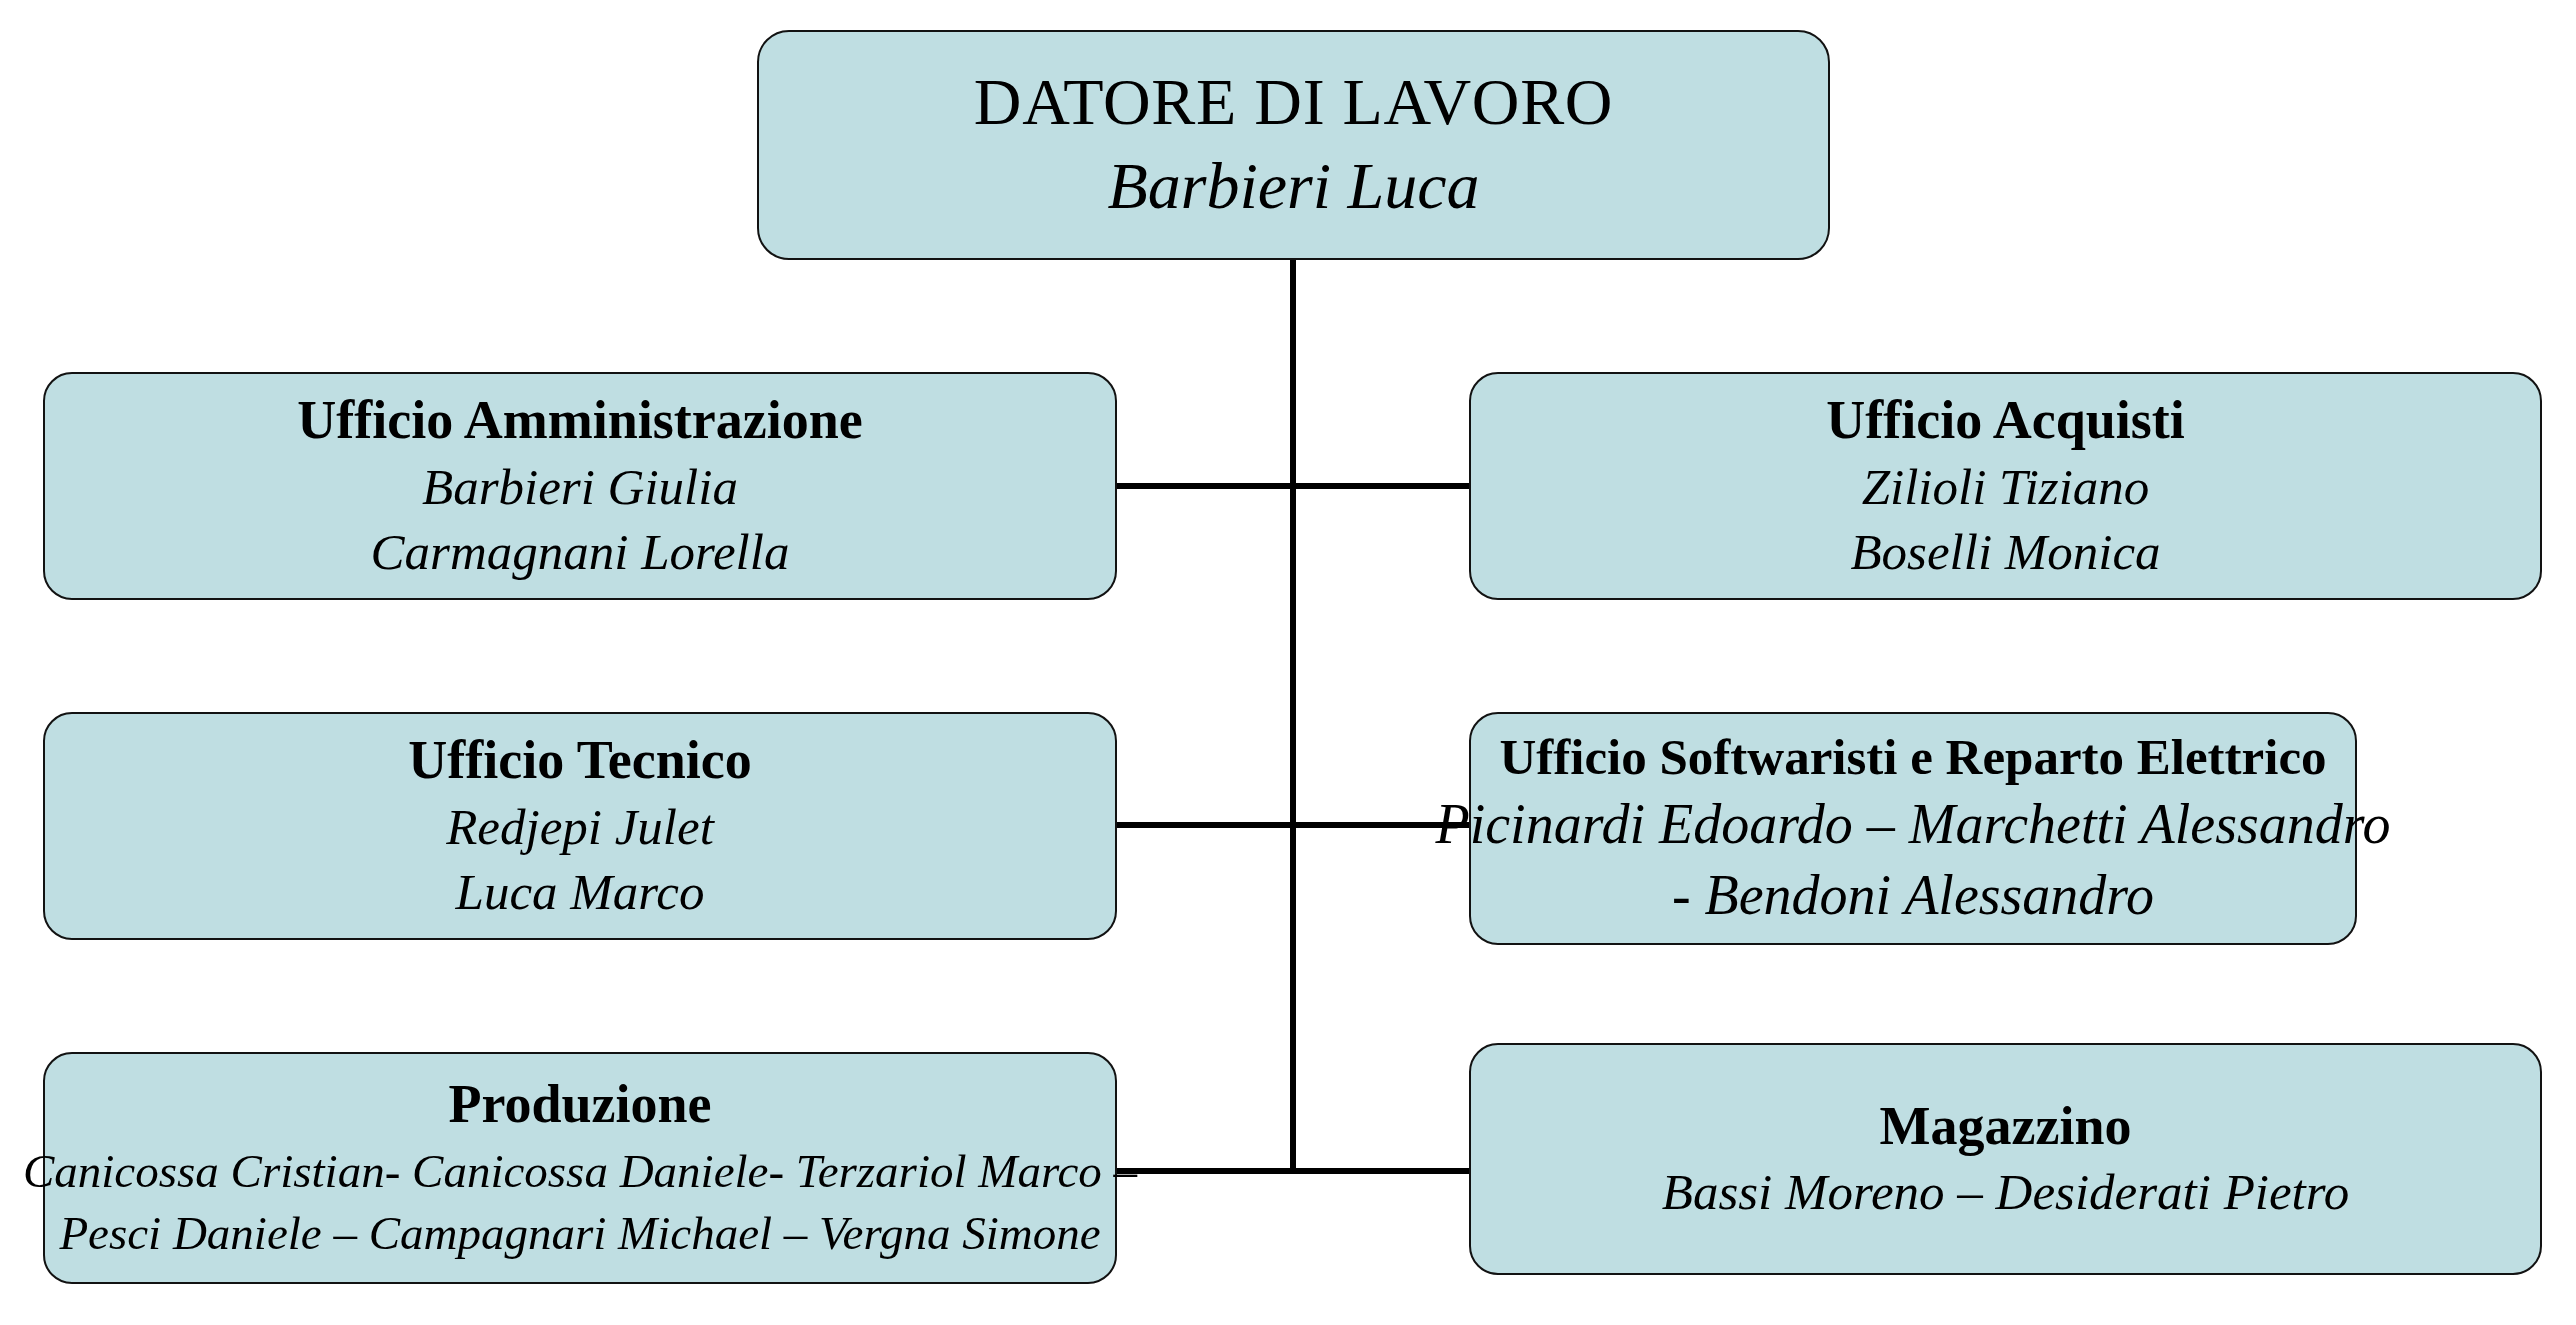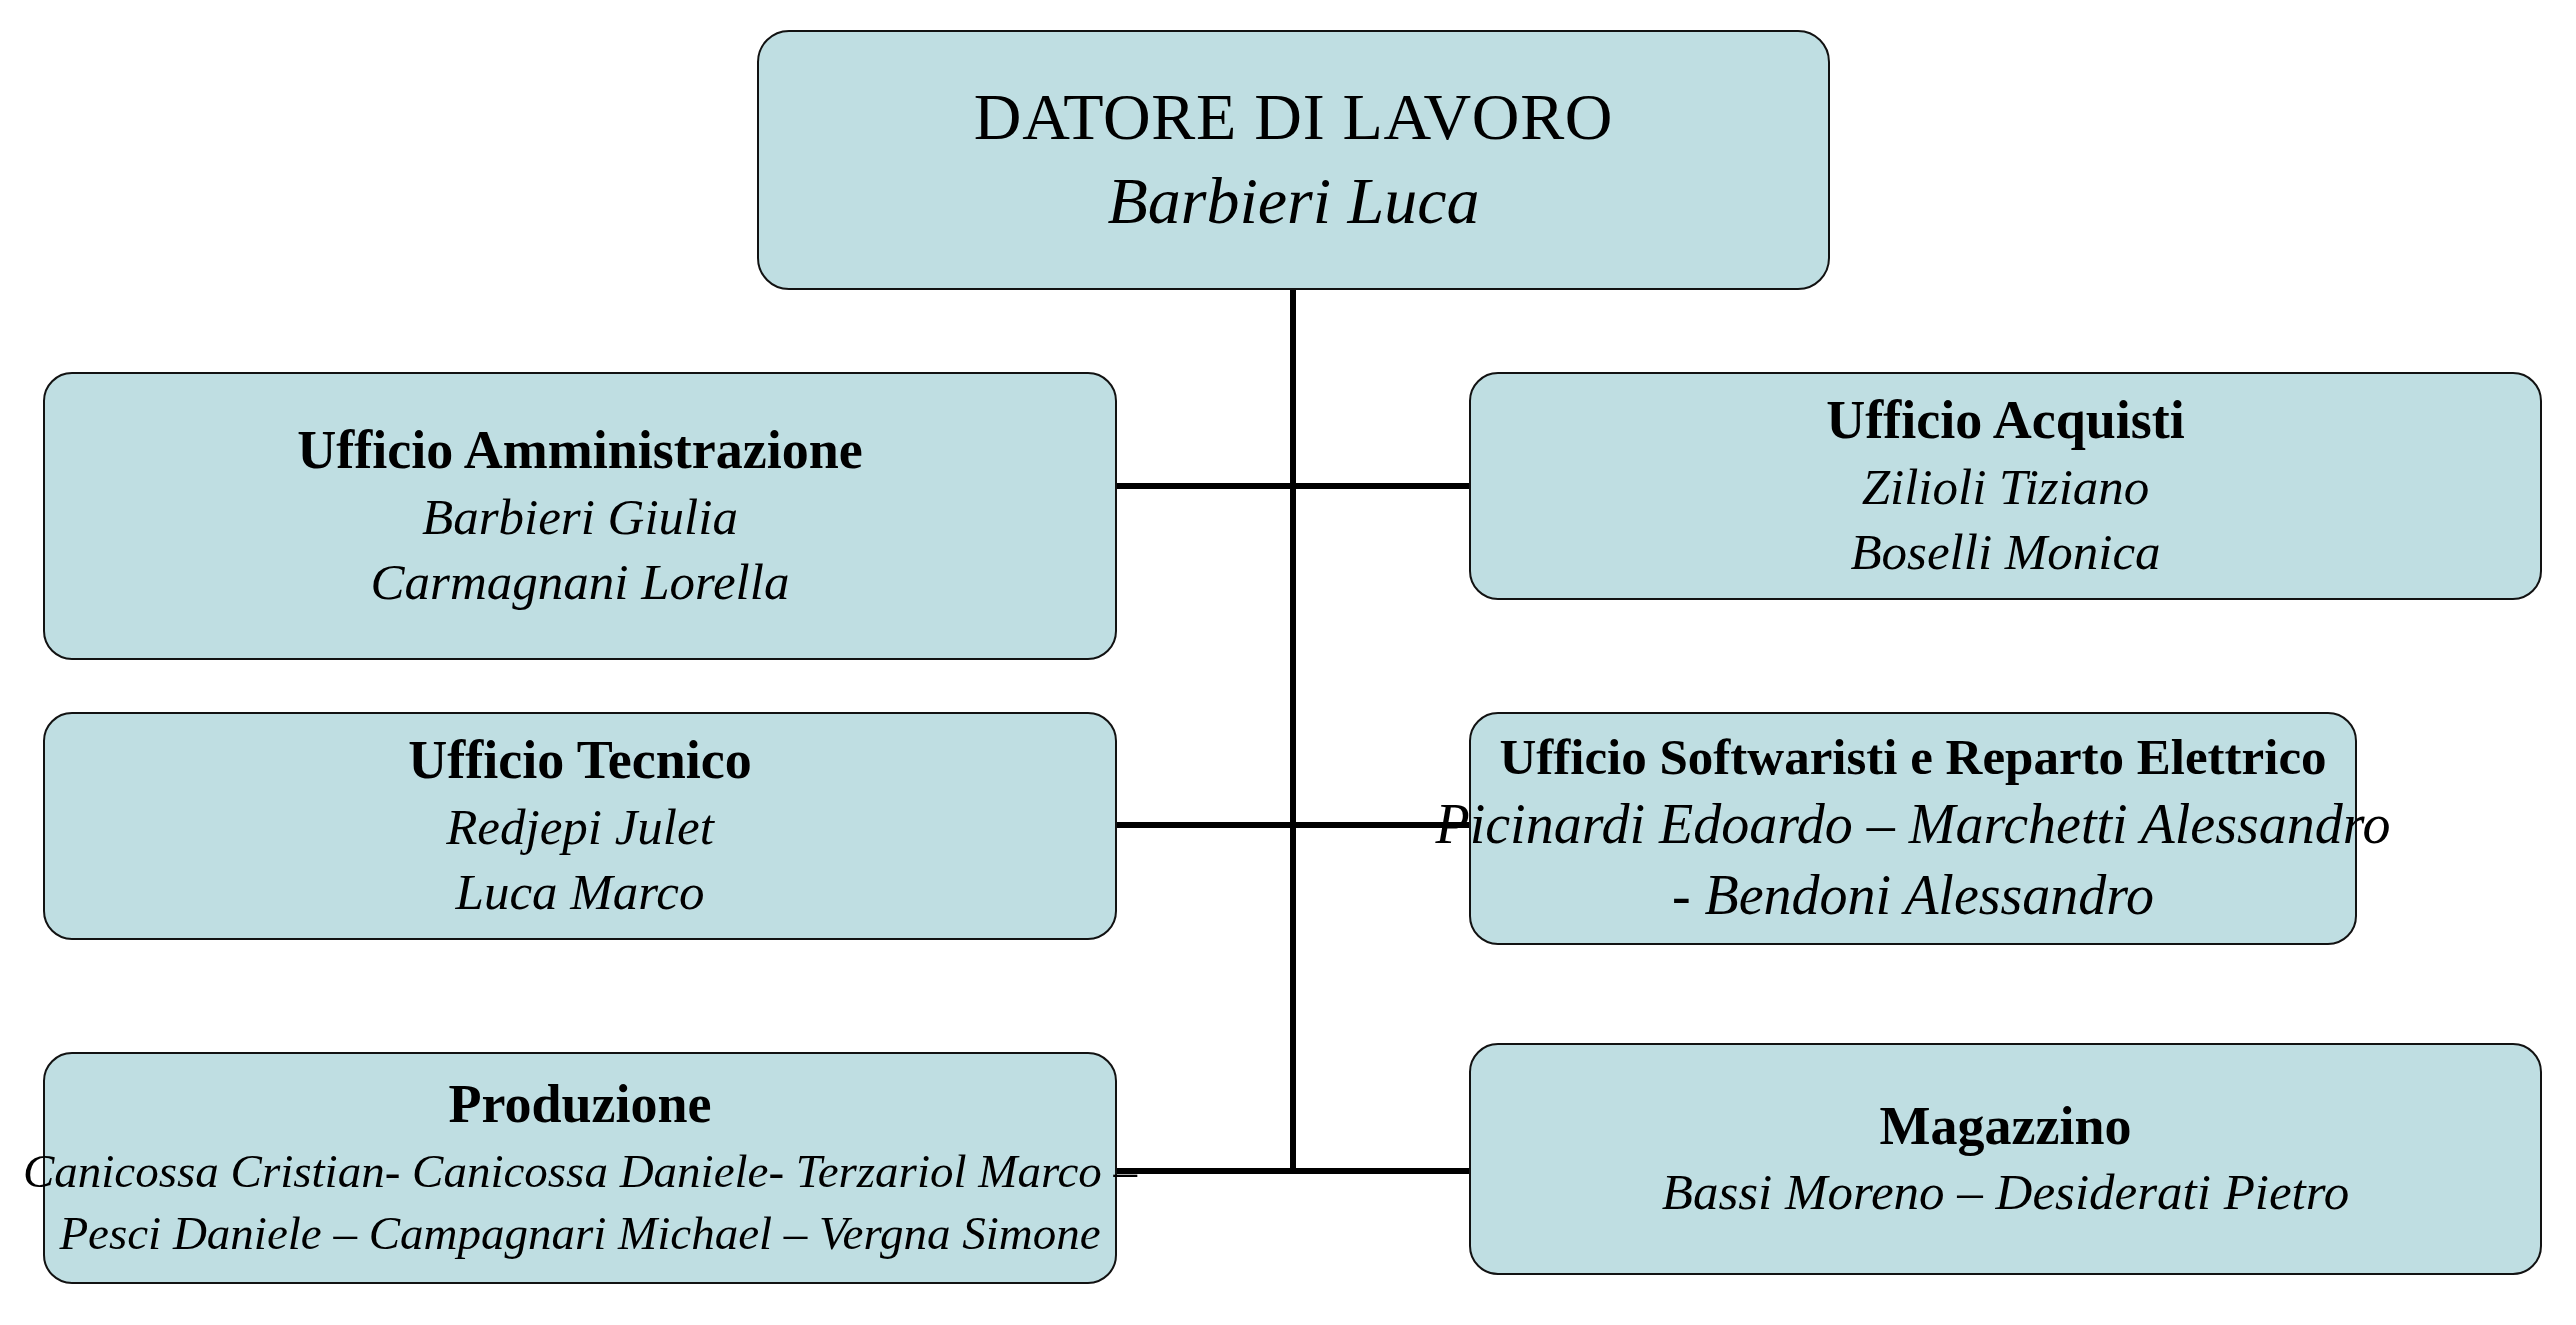--- a/index.html
+++ b/index.html
@@ -49,39 +49,39 @@
     color: #000000;
     line-height: 1.22;
     white-space: nowrap;
   }
 
   
   #box-datore {
     left: 757px;
     top: 30px;
     width: 1073px;
-    height: 260px;
+    height: 230px;
     border-radius: 32px;
   }
   #box-datore .box-title {
     font-weight: normal;
     font-size: 66px;
     letter-spacing: 0.7px;
   }
   #box-datore .box-person {
     font-size: 66px;
     margin-top: 5px;
   }
 
   
   #box-amministrazione {
     left: 43px;
     top: 372px;
     width: 1074px;
-    height: 288px;
+    height: 228px;
   }
   #box-acquisti {
     left: 1469px;
     top: 372px;
     width: 1073px;
     height: 228px;
   }
 
   
   #box-tecnico {

